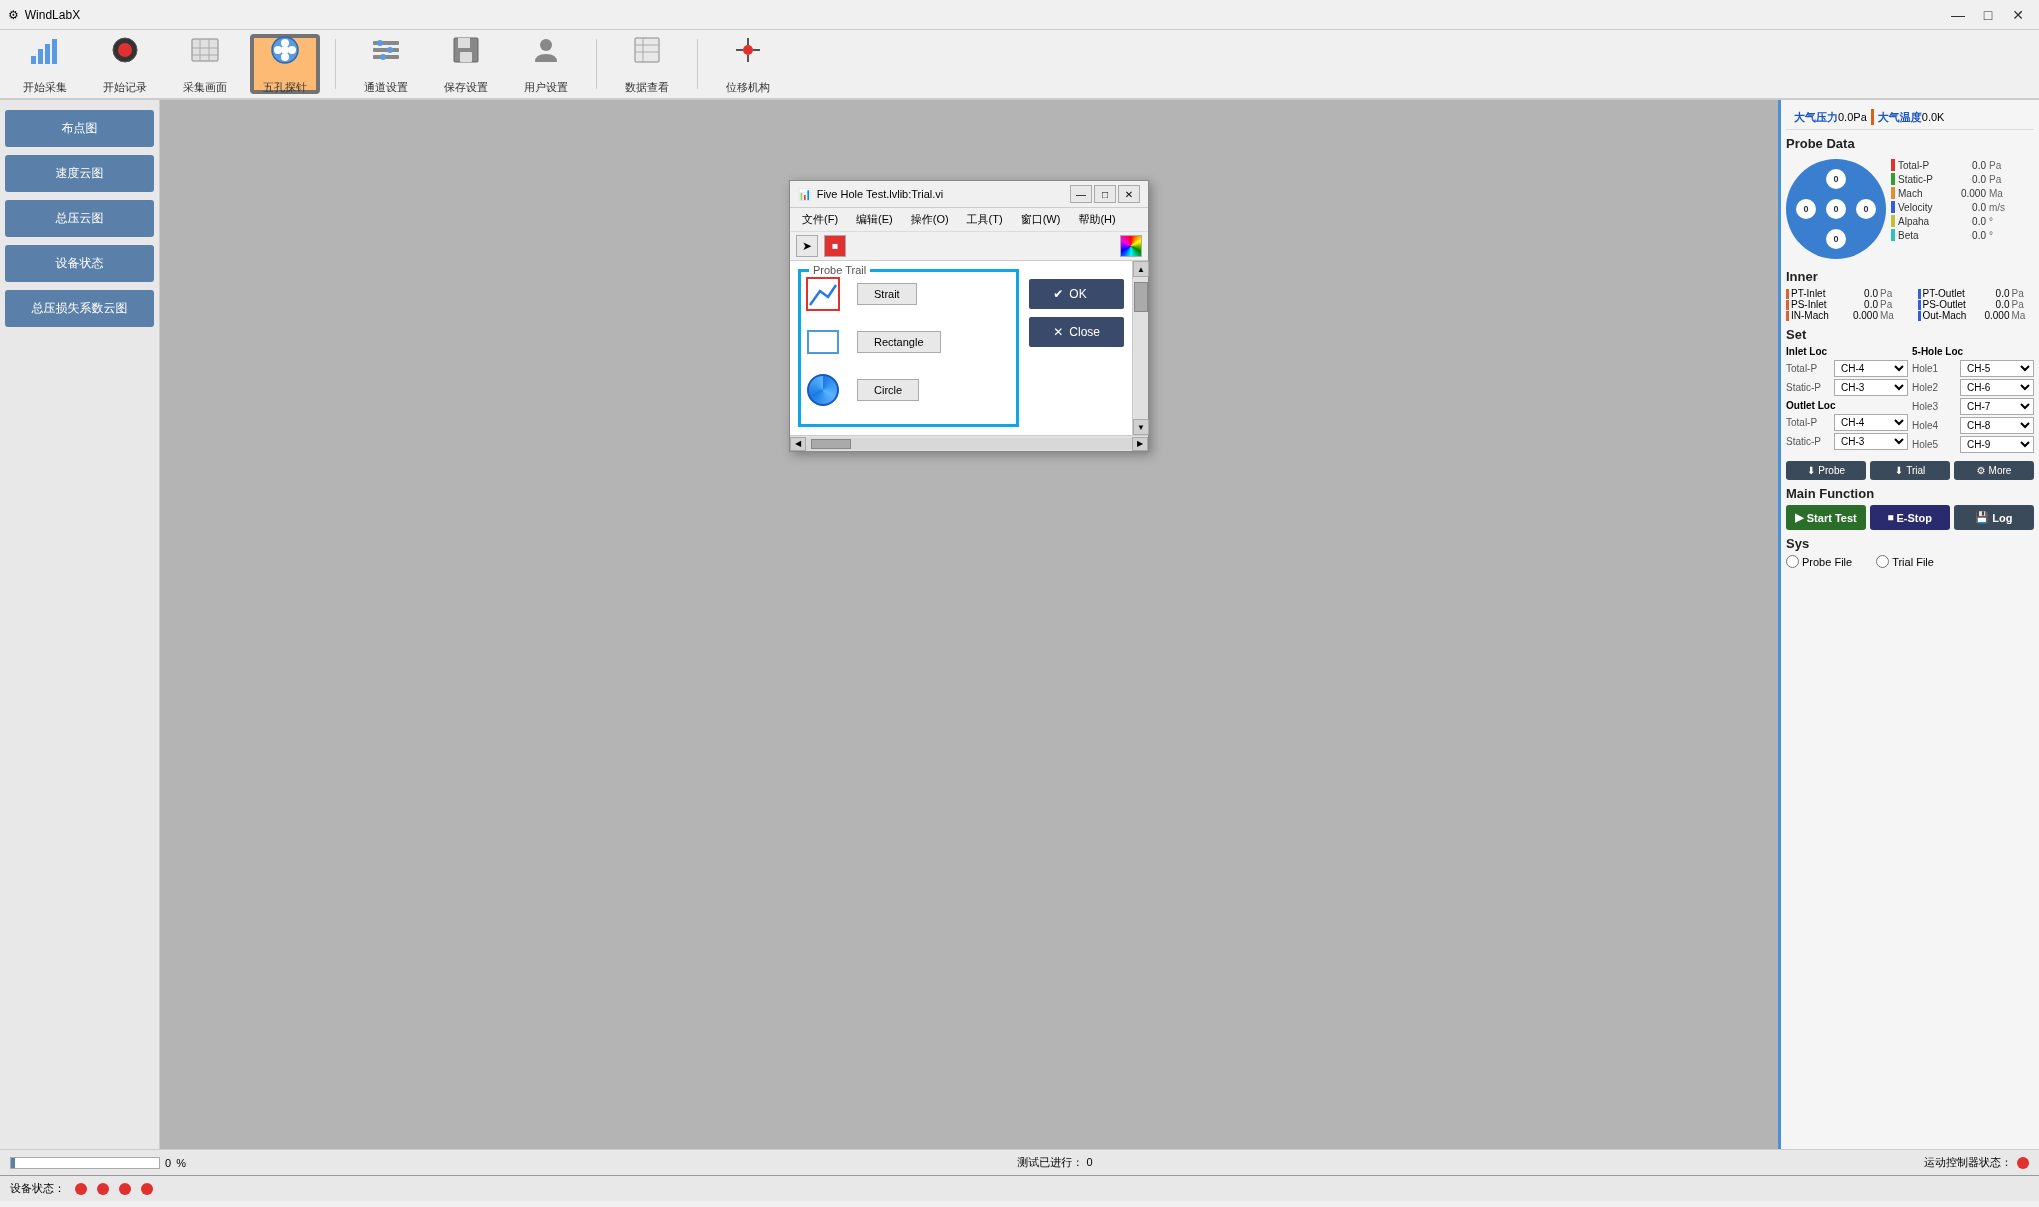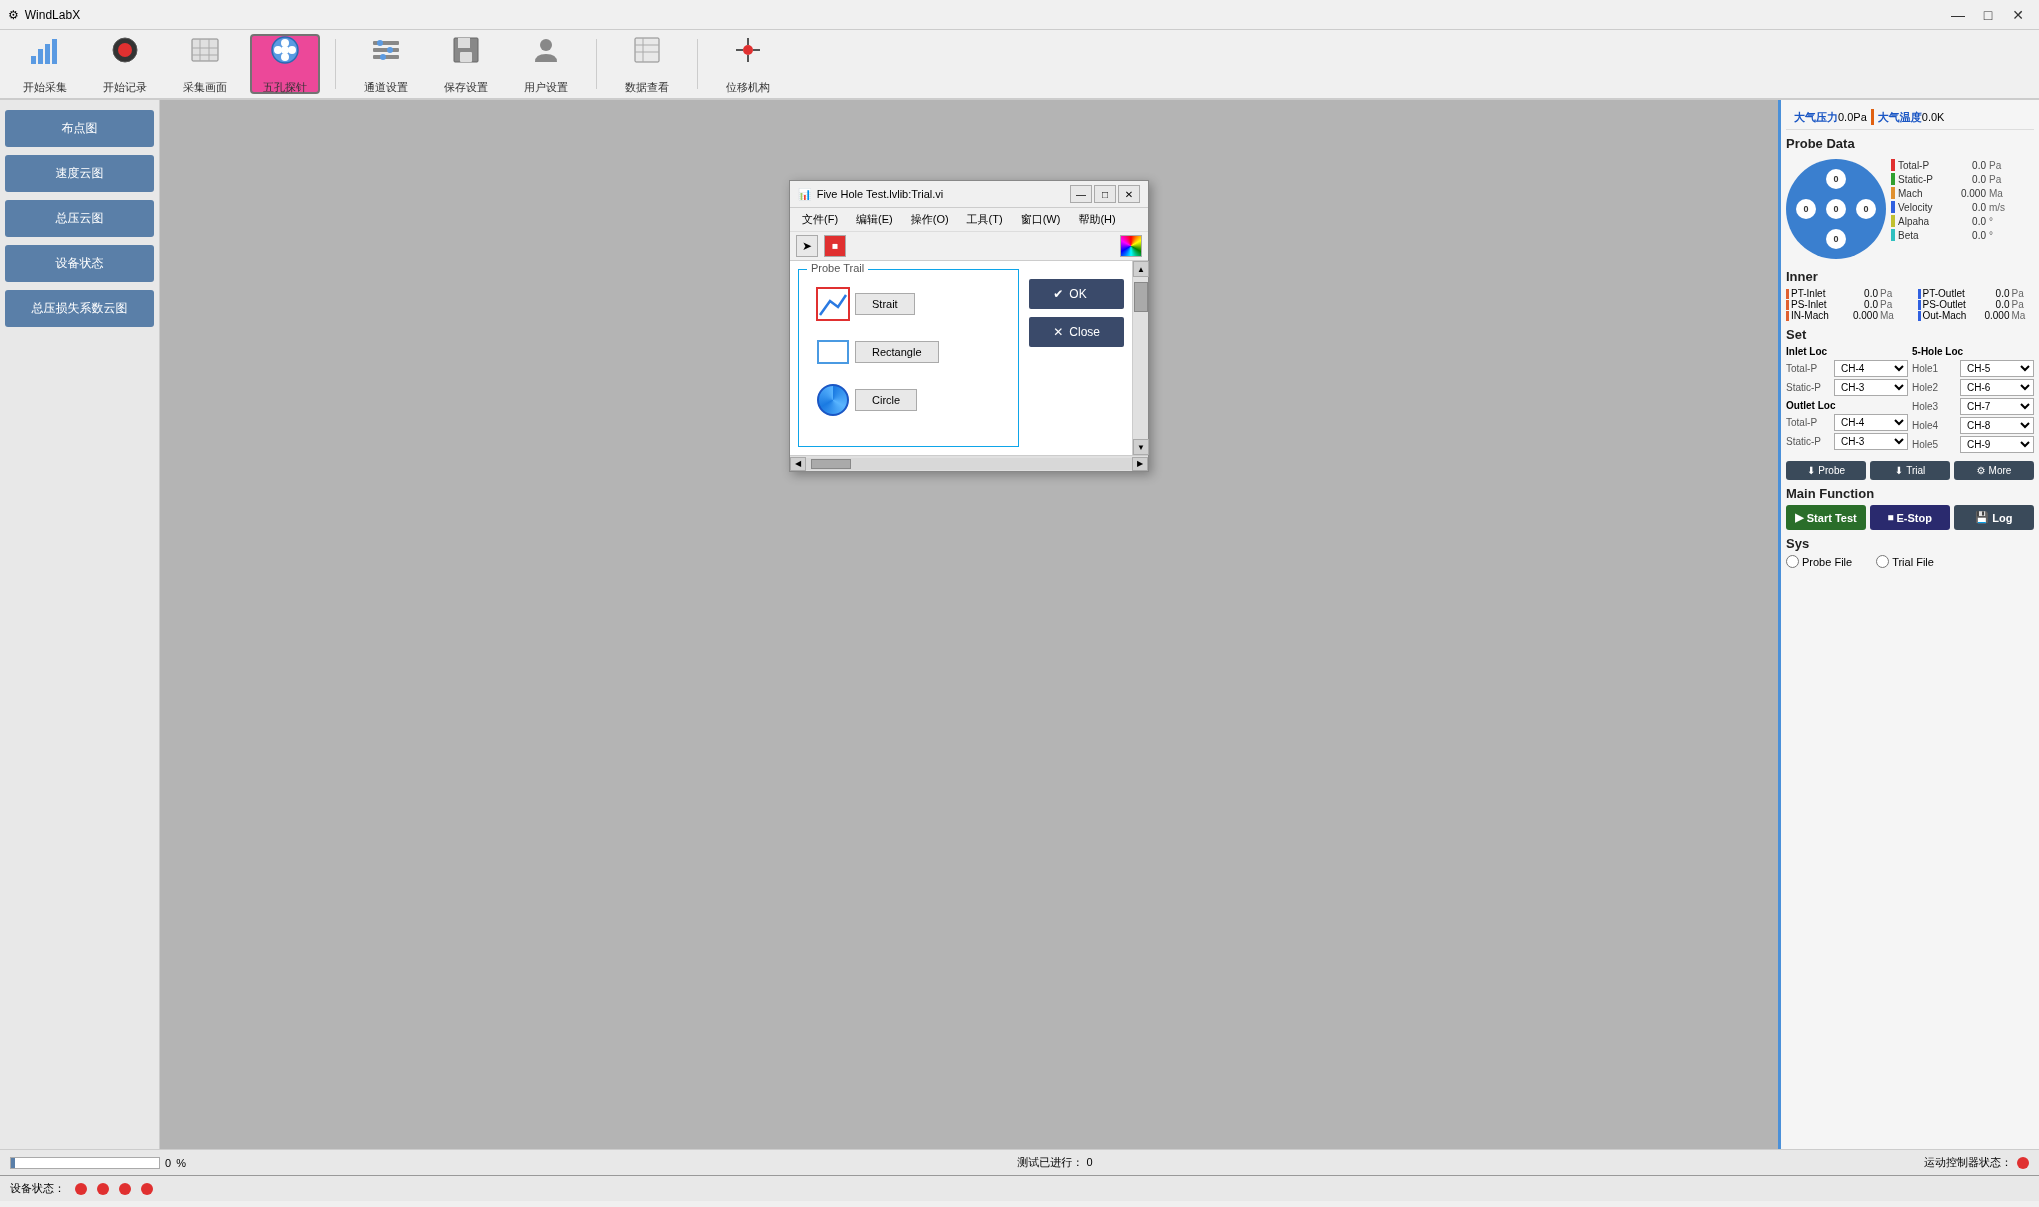--- a/index.html
+++ b/index.html
@@ -257,39 +257,39 @@
     .modal-color-btn { width: 22px; height: 22px; background: conic-gradient(red, yellow, green, cyan, blue, magenta, red); border: 1px solid #aaa; cursor: pointer; }
 
     .modal-body {
       background: white;
       margin: 0;
       padding: 8px;
       display: flex;
       gap: 10px;
     }
     .probe-trail-group {
-      border: 1px solid #0ea5e9;
-      padding: 16px;
+      border: 3px solid #0ea5e9;
+      padding: 4px;
       flex: 1;
       position: relative;
     }
     .probe-trail-legend {
       position: absolute;
       top: -8px;
       left: 8px;
       background: white;
       padding: 0 4px;
       font-size: 11px;
       color: #555;
     }
 
     .trail-item {
       display: flex;
       align-items: center;
-      gap: 4px;
+      gap: 16px;
       margin-bottom: 12px;
       cursor: pointer;
     }
     .trail-icon { width: 36px; height: 36px; display: flex; align-items: center; justify-content: center; }
     .trail-btn {
       padding: 4px 16px; font-size: 11px; background: #e8e8e8; border: 1px solid #aaa;
       cursor: pointer; font-family: inherit;
     }
 
     
@@ -393,21 +393,21 @@
           <rect x="3" y="5" width="26" height="22" rx="1" fill="#e0e0e0" stroke="#888" stroke-width="1"></rect>
           <line x1="3" y1="14" x2="29" y2="14" stroke="#aaa" stroke-width="1"></line>
           <line x1="3" y1="21" x2="29" y2="21" stroke="#aaa" stroke-width="1"></line>
           <line x1="11" y1="5" x2="11" y2="27" stroke="#aaa" stroke-width="1"></line>
           <line x1="20" y1="5" x2="20" y2="27" stroke="#aaa" stroke-width="1"></line>
         </svg>
     </div>
     <span>采集画面</span>
   </div>
 
-  <div class="toolbar-item active" style="background:#ec4899;border:2px solid #737373;">
+  <div class="toolbar-item active" style="background:#fdba74;border:4px solid #737373;">
     <div class="toolbar-icon">
       <svg width="32" height="32" viewBox="0 0 32 32">
         <circle cx="16" cy="16" r="13" fill="#5a9ae2" stroke="#2a6ab2" stroke-width="1.5"></circle>
         <circle cx="16" cy="9" r="4" fill="white"></circle>
         <circle cx="9" cy="16" r="4" fill="white"></circle>
         <circle cx="16" cy="16" r="4" fill="white"></circle>
         <circle cx="23" cy="16" r="4" fill="white"></circle>
         <circle cx="16" cy="23" r="4" fill="white"></circle>
       </svg>
     </div>

